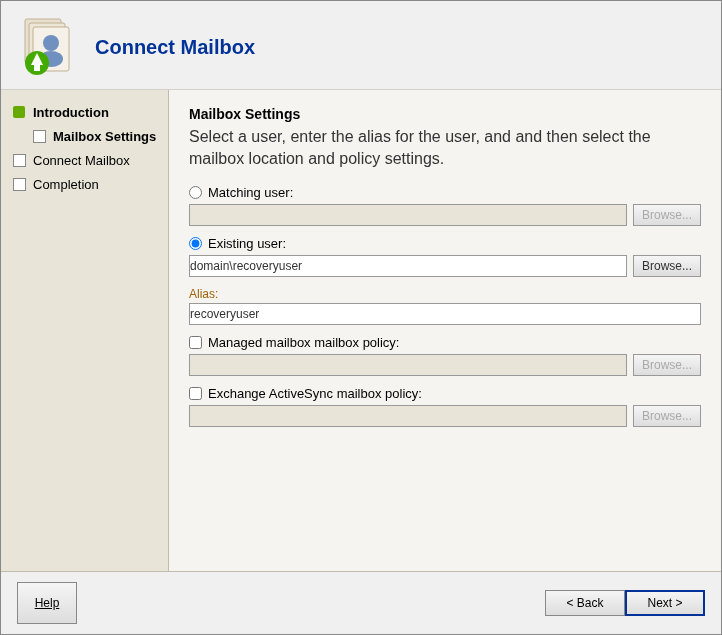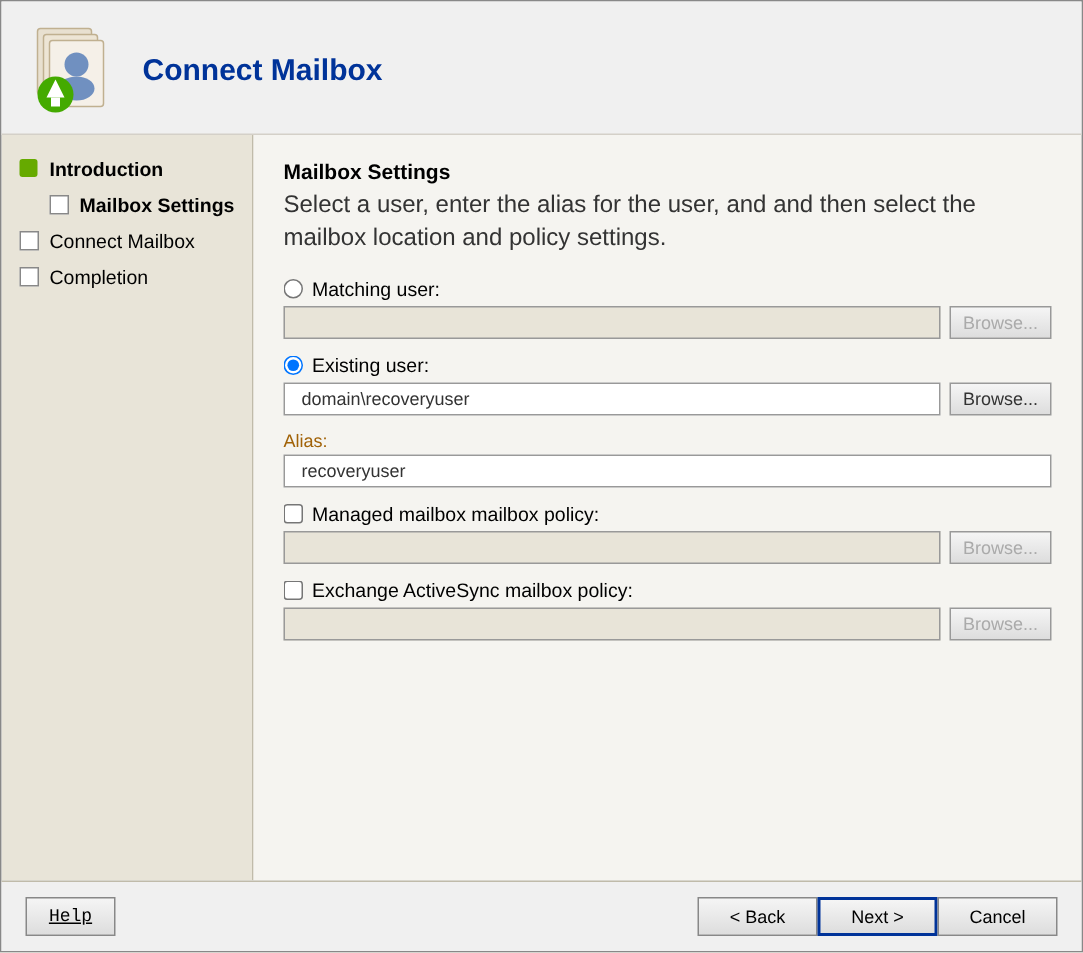--- a/index.html
+++ b/index.html
@@ -120,21 +120,21 @@
       display: flex;
       align-items: center;
       gap: 6px;
       margin-bottom: 8px;
     }
     .text-input {
       flex: 1;
       height: 22px;
       border: 1px solid #999;
       background: #fff;
-      padding: 2px 11px;
+      padding: 2px 0;
       font-size: 12px;
       color: #333;
     }
     .text-input:disabled {
       background: #e8e4d8;
       color: #888;
     }
     .browse-btn {
       width: 68px;
       height: 22px;
@@ -182,28 +182,27 @@
       font-size: 12px;
       cursor: pointer;
       color: #000;
       padding: 0 10px;
     }
     .footer-btn.primary {
       border: 2px solid #003399;
     }
     .help-btn {
       min-width: 60px;
-      height: 26px;
+      height: 42px;
       background: linear-gradient(to bottom, #f5f5f5, #ddd);
       border: 1px solid #888;
       font-size: 12px;
       cursor: pointer;
       color: #000;
       padding: 0 10px;
-      font-family: Liberation Mono, monospace;
     }
     .underline-text {
       text-decoration: underline;
     }
   </style>
 </head>
 <body>
 
 <div class="dialog">
 
@@ -317,16 +316,15 @@
     </div>
   </div>
 
   <div class="dialog-footer">
     <button class="help-btn">
       <span class="underline-text">Help</span>
     </button>
     <div class="footer-right">
       <button class="footer-btn">&lt; Back</button>
       <button class="footer-btn primary">Next &gt;</button>
-      <button class="footer-btn">Cancel</button>
     </div>
   </div>
 </div>
 
 </body></html>

